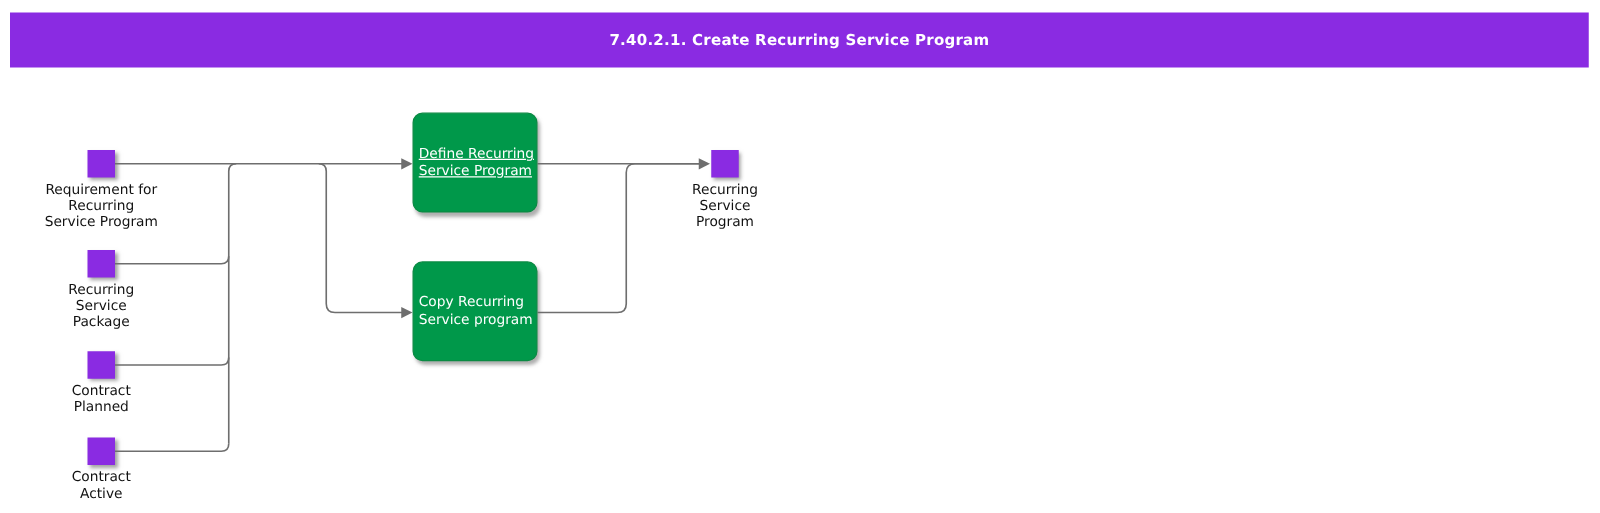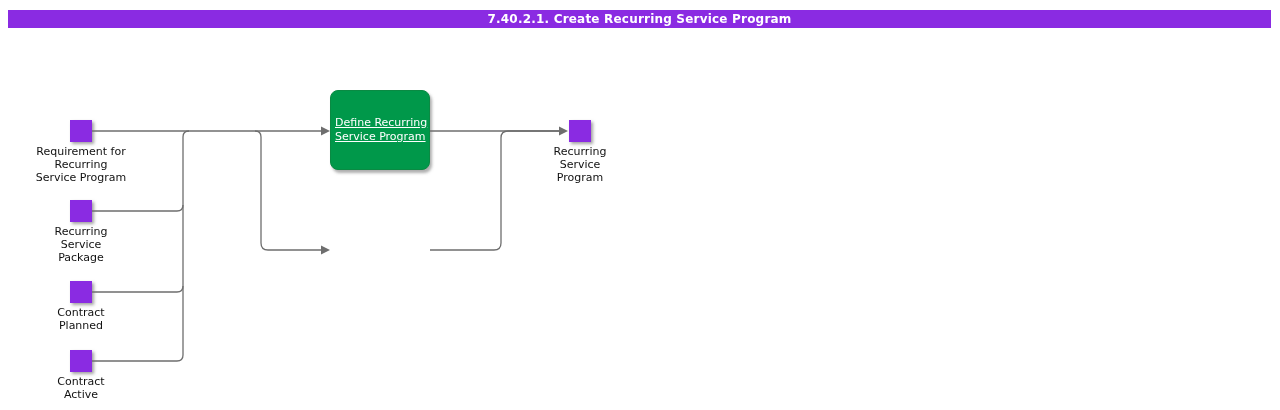--- a/index.html
+++ b/index.html
@@ -19,21 +19,21 @@
     overflow: hidden;
   }
   .canvas {
     position: relative;
     width: 1280px; height: 410px;
     background: var(--page_bg);
   }
   .title-bar {
     position: absolute;
     left: 8px; top: 10px;
-    width: 1263px; height: 18px;
+    width: 1263px; height: 44px;
     background: var(--accent_purple);
     color: #ffffff;
     font-size: 12px;
     font-weight: bold;
     display: flex;
     align-items: center;
     justify-content: center;
     letter-spacing: 0.2px;
   }
   .edges-svg {
@@ -125,20 +125,22 @@
 
   <div class="io-node" style="left:70px; top:350px;">
     <div class="io-square"></div>
     <div class="io-label">Contract
 Active</div>
   </div>
 
   <div class="activity" style="left:330px; top:90px;text-decoration:underline;">Define Recurring
 Service Program</div>
 
+  <div class="activity" style="left:330px; top:209px;">Copy Recurring
+Service program</div>
 
   <div class="io-node" style="left:569px; top:120px;">
     <div class="io-square"></div>
     <div class="io-label">Recurring
 Service
 Program</div>
   </div>
 
 </div>
 

